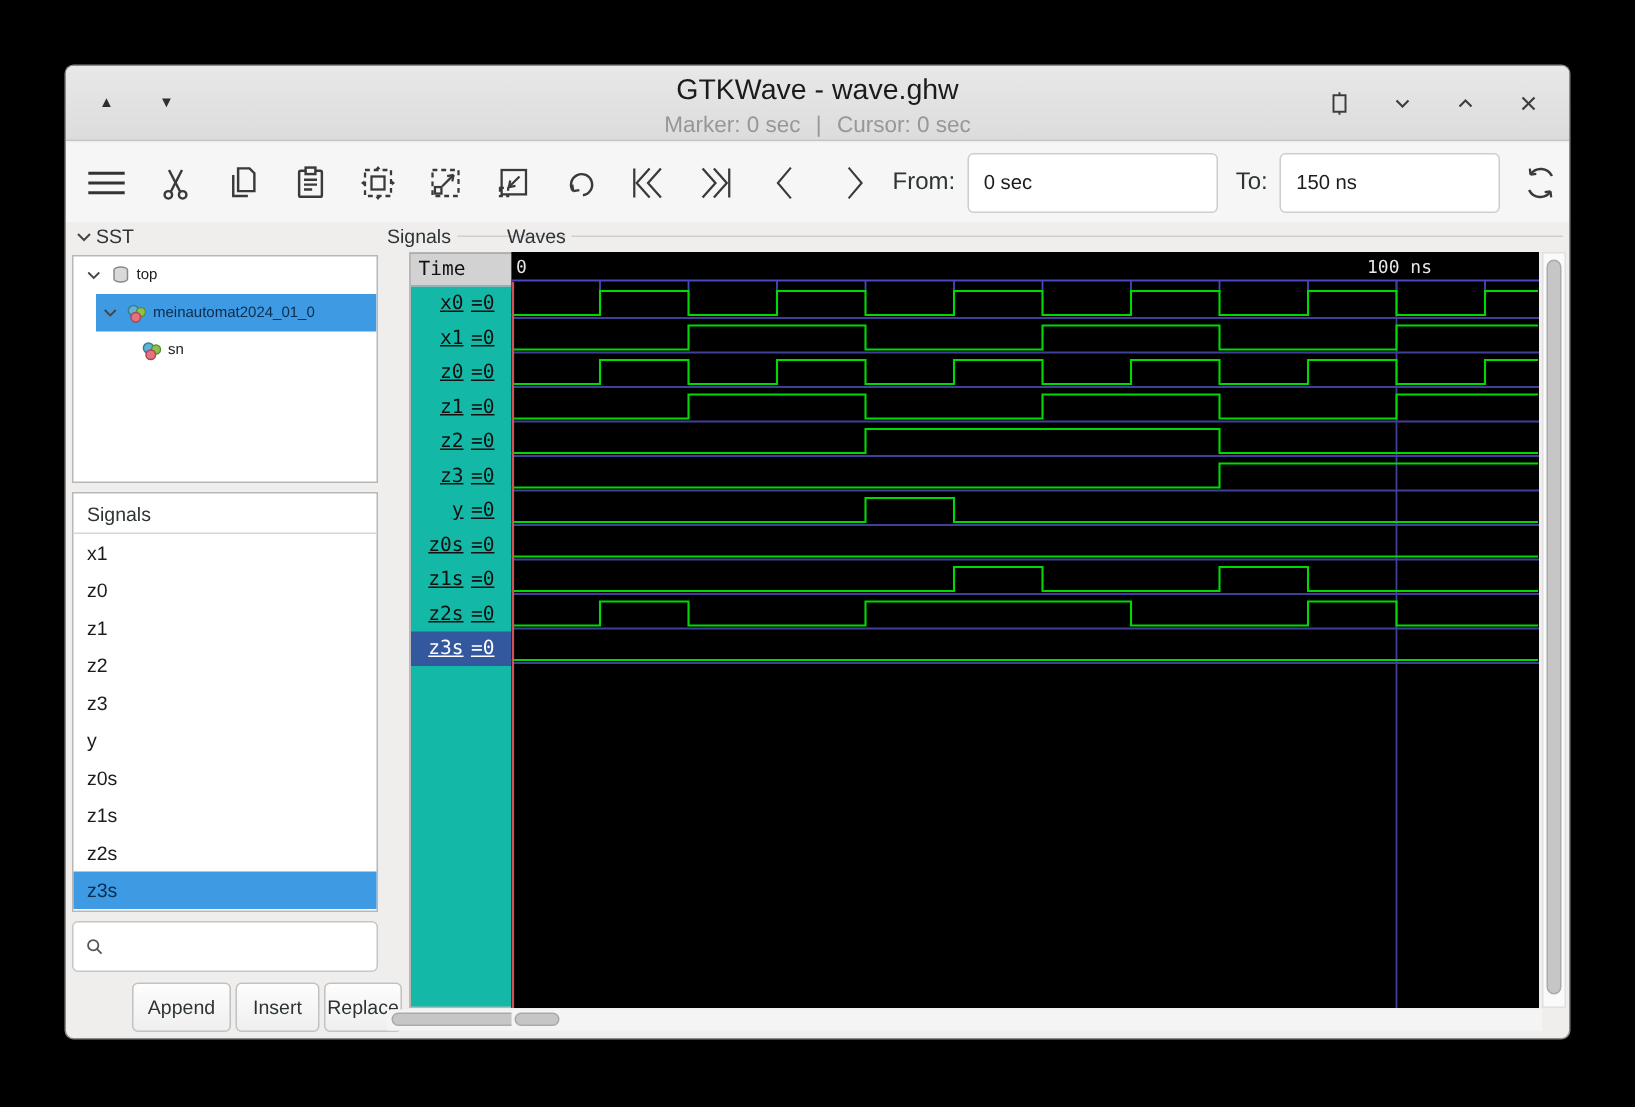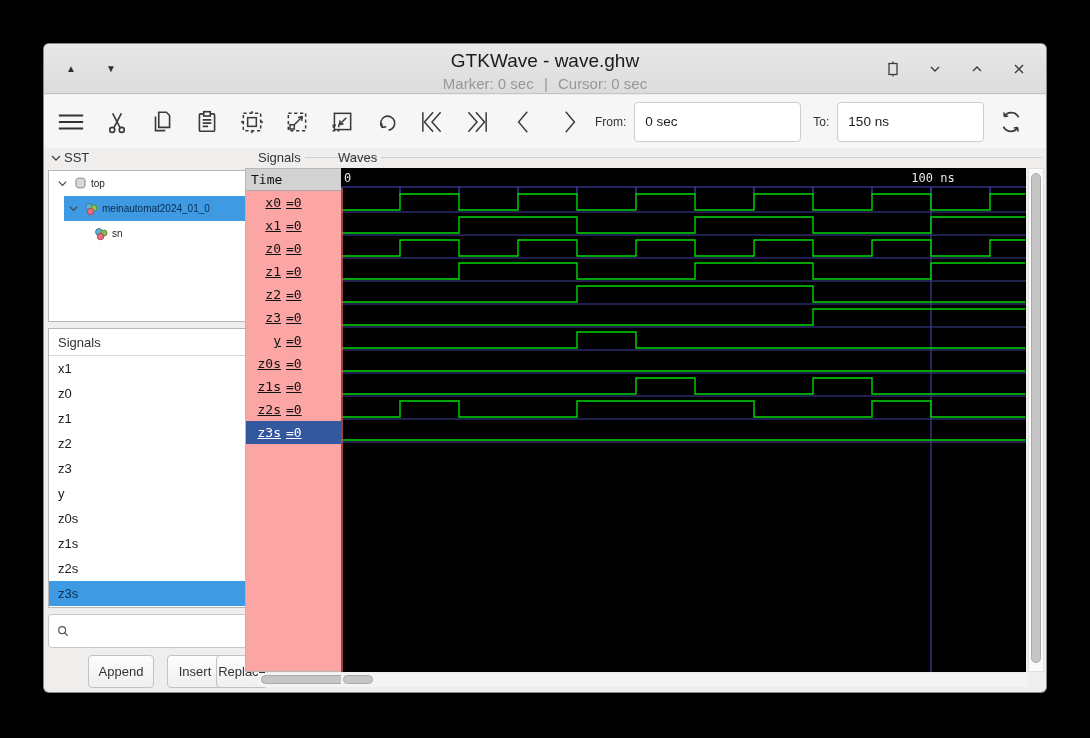--- a/index.html
+++ b/index.html
@@ -15,21 +15,21 @@
   .tb-sub { font-size:15px; color:#979797; margin-top:3px; }
   .tb-sub span { margin:0 3px; }
   .tb-right { margin-left:auto; display:flex; align-items:center; gap:24px; margin-right:18px; }
   .win-ico { width:18px; height:18px; display:flex; align-items:center; justify-content:center; color:#3c3c3c; }
   .win-ico svg { display:block; }
 
   
   .toolbar { position:absolute; left:0; top:51px; width:100%; height:53px; background:#f6f6f6; display:flex; align-items:center; }
   .tbtn { width:28px; height:28px; display:flex; align-items:center; justify-content:center; flex:none; }
   .tbtn svg { display:block; }
-  .tb-label { font-size:12px; color:#2e3436; margin:0 8px 0 12px; }
+  .tb-label { font-size:16px; color:#2e3436; margin:0 8px 0 12px; }
   .tb-input { width:167px; height:40px; border:1px solid #cdcdcd; border-radius:4px; background:#fff; font-size:13.5px; color:#1c1c1c; padding:0 10px; font-family:"Liberation Sans",sans-serif; outline:none; }
 
   
   .frame-label { display:flex; align-items:center; font-size:13px; color:#2e3436; }
   .frame-label .line { flex:1; height:1px; background:#cfcfcf; margin-left:4px; }
 
   
   .sst-label { position:absolute; left:6px; top:106px; display:flex; align-items:center; gap:2px; font-size:13px; color:#2e3436; }
   .sst-tree { position:absolute; left:4px; top:126px; width:204px; height:152px; background:#fff; border:1px solid #b7b7b7; overflow:hidden; }
   .tree-row { display:flex; height:25px; align-items:stretch; font-size:10px; color:#1c1c1c; }
@@ -43,26 +43,26 @@
   .sig-frame { position:absolute; left:4px; top:284px; width:204px; height:280px; background:#fff; border:1px solid #b7b7b7; }
   .sig-frame .hdr { height:27px; display:flex; align-items:center; padding-left:9px; font-size:13px; color:#2e3436; border-bottom:1px solid #d6d6d6; }
   .sig-item { height:25px; display:flex; align-items:center; padding-left:9px; font-size:13px; color:#1c1c1c; }
   .sig-item.sel { background:#3e9ae2; color:#0a2c4d; }
 
   .search-box { position:absolute; left:4px; top:570px; width:204px; height:34px; background:#fff; border:1px solid #c6c6c6; border-radius:4px; display:flex; align-items:center; padding-left:8px; gap:6px; }
   .search-box input { border:none; outline:none; flex:1; height:100%; font-size:13px; background:transparent; }
 
   .btn { position:absolute; top:611px; height:33px; background:linear-gradient(#fdfdfd,#efefef); border:1px solid #c2c2c2; border-radius:4px; font-size:13px; color:#2e3436; display:flex; align-items:center; justify-content:center; font-family:"Liberation Sans",sans-serif;margin-left:40px; }
   .btn.append { left:4px; width:66px; }
-  .btn.insert { left:83px; width:56px; }
+  .btn.insert { left:73px; width:56px; }
   .btn.replace { left:132px; width:52px; }
 
   
   .names-label { position:absolute; left:214px; top:106px; width:119px; }
-  .names-box { position:absolute; left:201px; top:124px; width:118px; height:504px; background:#fca5a5; border:1px solid #b7b7b7; overflow:hidden; font-family:"DejaVu Sans Mono", monospace; font-size:13px; }
+  .names-box { position:absolute; left:229px; top:124px; width:118px; height:504px; background:#14b8a6; border:1px solid #b7b7b7; overflow:hidden; font-family:"DejaVu Sans Mono", monospace; font-size:13px; }
   .time-hdr { height:22px; background:#d2d2d2; border-bottom:1px solid #a9a9a9; display:flex; align-items:center; padding-left:5px; color:#111; }
   .name-row { height:23px; display:flex; align-items:center; padding-left:8px; color:#111;text-decoration:underline; }
   .name-row .nm { display:inline-block; width:27px; text-align:right; }
   .name-row .vl { margin-left:5px; }
   .name-row.sel { background:#33589d; color:#fff; }
 
   
   .waves-label { position:absolute; left:294px; top:106px; width:704px; }
   .wave-canvas { position:absolute; left:297px; top:124px; width:685px; height:504px; background:#000; }
   .vscroll { position:absolute; left:984px; top:124px; width:16px; height:504px; background:#fafafa; border:1px solid #e0e0e0; }

